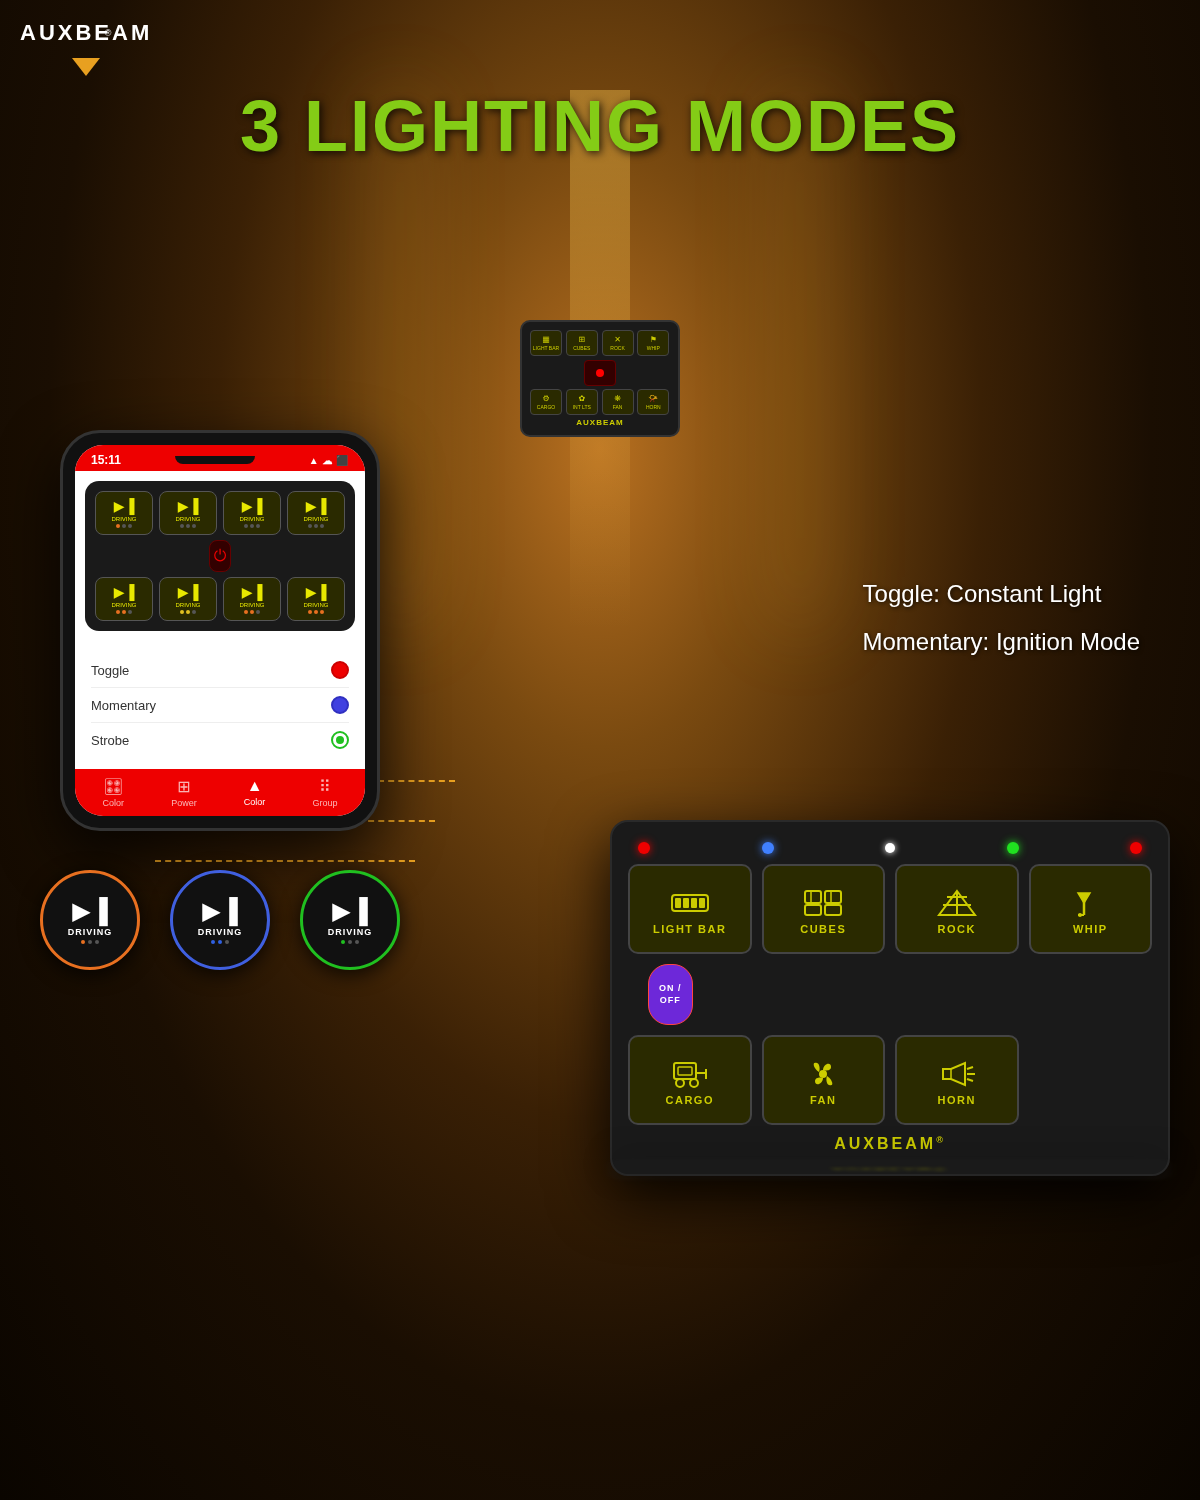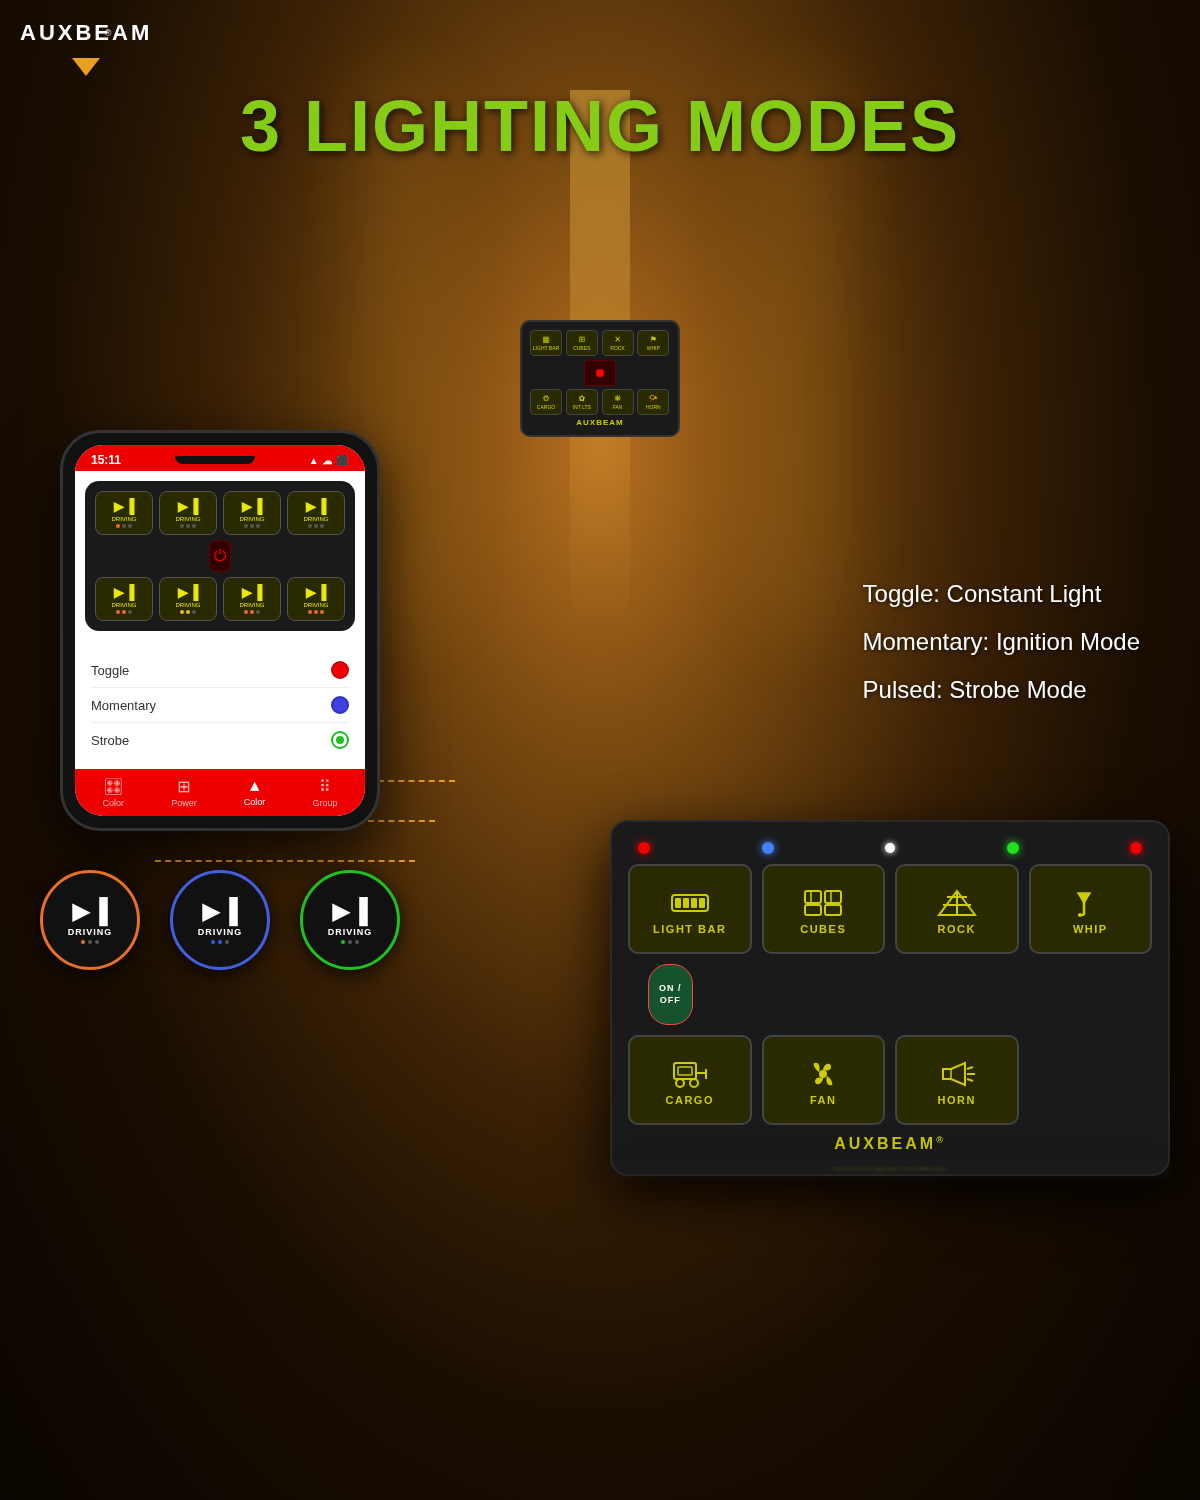--- a/index.html
+++ b/index.html
@@ -399,21 +399,21 @@
       min-height: 90px;
     }
     .panel-btn-label {
       font-size: 11px;
       color: #cccc00;
       font-weight: bold;
       letter-spacing: 1.5px;
       text-align: center;
     }
     .onoff-btn {
-      background: #14532d;
+      background: #6d28d9;
       color: white;
       font-size: 9px;
       font-weight: bold;
       padding: 18px 10px;
       border-radius: 20px;
       letter-spacing: 1px;
       text-align: center;
       line-height: 1.3;
       border: 1px solid #f44;
     }
@@ -700,21 +700,20 @@
       <div class="dot-green"></div>
       <div class="dot-gray"></div>
       <div class="dot-gray"></div>
     </div>
   </div>
 </div>
 
 <div class="labels-area">
   <div class="label-text">Toggle: Constant Light</div>
   <div class="label-text">Momentary: Ignition Mode</div>
-  <div class="label-text">Pulsed: Strobe Mode</div>
 </div>
 
 <div class="dashed-line-toggle"></div>
 <div class="dashed-line-momentary"></div>
 <div class="dashed-line-pulsed"></div>
 
 <div class="main-panel-wrapper">
   <div class="main-panel">
 
     <div class="panel-indicators">

